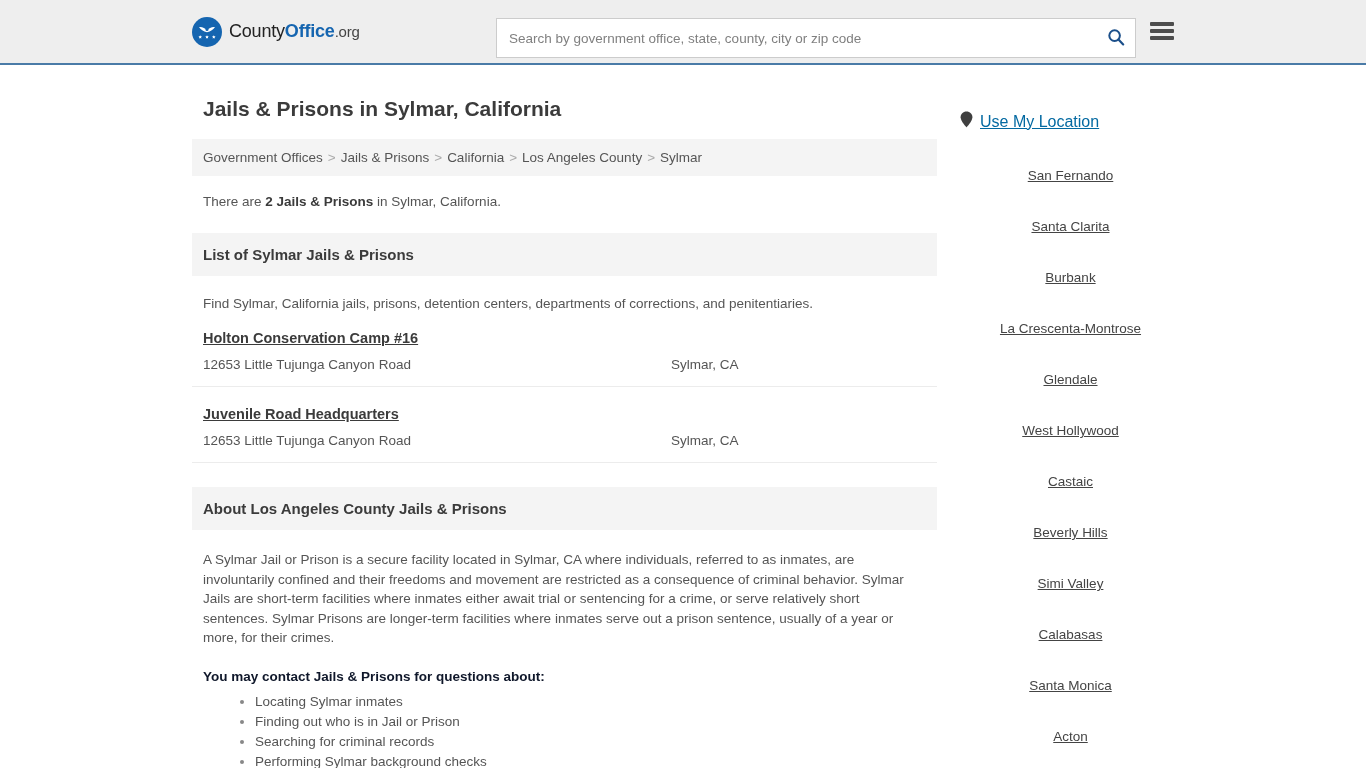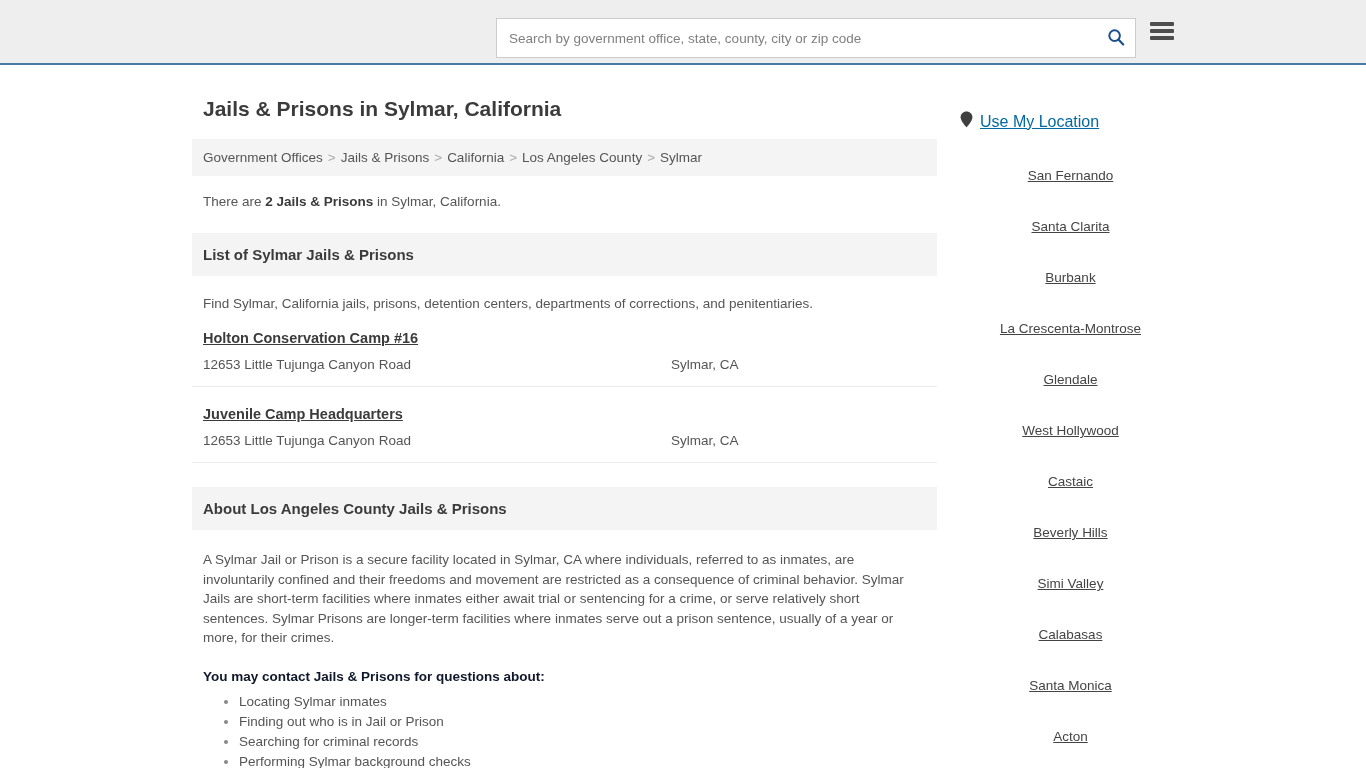--- a/index.html
+++ b/index.html
@@ -186,21 +186,21 @@
     font-weight: bold;
     color: #0f172a;
     padding: 21px 11px 0 11px;
   }
   ul.contact-list {
     margin: 10px 0 0 0;
     padding-left: 47px;
     font-size: 13.5px;
     color: #555555;
   }
-  ul.contact-list li { margin-bottom: 5px; }
+  ul.contact-list li { margin-bottom: 5px; margin-left: 16px; }
   ul.contact-list li::marker { color: #888888; }
 
   
   .rail-head {
     background: #f4f4f4;
     padding: 13px 11px;
     font-size: 15px;
     font-weight: bold;
     color: #3b3b3b;
   }
@@ -226,20 +226,32 @@
   .rail-geo .geo-label {
     font-size: 16px;
     color: #0369a1;
     text-decoration: underline;
   }
 </style>
 </head>
 <body>
 
 <div class="header">
+  <div class="logo-wrap">
+    <span class="logo-mark">
+      <svg width="22" height="20" viewBox="0 0 22 20">
+        <path d="M3 5 C6 4.5 9 6 11 8.2 C13 6 16 4.5 19 5 C17.5 7.5 14.5 9.6 11 10.2 C7.5 9.6 4.5 7.5 3 5 Z" fill="#ffffff"></path>
+        <circle cx="11" cy="7.4" r="1.5" fill="#1565b0"></circle>
+        <path d="M4.2 13.2 l0.55 1.15 1.25 0.16 -0.92 0.86 0.24 1.24 -1.12 -0.6 -1.12 0.6 0.24 -1.24 -0.92 -0.86 1.25 -0.16 Z" fill="#ffffff"></path>
+        <path d="M11 13.2 l0.55 1.15 1.25 0.16 -0.92 0.86 0.24 1.24 -1.12 -0.6 -1.12 0.6 0.24 -1.24 -0.92 -0.86 1.25 -0.16 Z" fill="#ffffff"></path>
+        <path d="M17.8 13.2 l0.55 1.15 1.25 0.16 -0.92 0.86 0.24 1.24 -1.12 -0.6 -1.12 0.6 0.24 -1.24 -0.92 -0.86 1.25 -0.16 Z" fill="#ffffff"></path>
+      </svg>
+    </span>
+    <span class="logo-text"><span>County</span><span class="b">Office</span><span class="o">.org</span></span>
+  </div>
 
   <div class="search-wrap">
     <input class="search-input" type="text" placeholder="Search by government office, state, county, city or zip code" style="">
     <button class="search-btn">
       <span>
         <svg width="18" height="18" viewBox="0 0 18 18">
           <circle cx="7.6" cy="7.6" r="5.3" fill="none" stroke="#1b4f8a" stroke-width="2"></circle>
           <line x1="11.5" y1="11.5" x2="16.2" y2="16.4" stroke="#1b4f8a" stroke-width="2.2" stroke-linecap="round"></line>
         </svg>
       </span>
@@ -273,21 +285,21 @@
 
     <div class="listing">
       <a class="listing-name">Holton Conservation Camp #16</a>
       <div class="listing-row">
         <span class="listing-addr">12653 Little Tujunga Canyon Road</span>
         <span>Sylmar, CA</span>
       </div>
     </div>
 
     <div class="listing">
-      <a class="listing-name">Juvenile Camp Headquarters</a>
+      <a class="listing-name">Juvenile Road Headquarters</a>
       <div class="listing-row">
         <span class="listing-addr">12653 Little Tujunga Canyon Road</span>
         <span>Sylmar, CA</span>
       </div>
     </div>
 
     <div class="section-head">About Los Angeles County Jails &amp; Prisons</div>
     <div class="about-text">A Sylmar Jail or Prison is a secure facility located in Sylmar, CA where individuals, referred to as inmates, are involuntarily confined and their freedoms and movement are restricted as a consequence of criminal behavior. Sylmar Jails are short-term facilities where inmates either await trial or sentencing for a crime, or serve relatively short sentences. Sylmar Prisons are longer-term facilities where inmates serve out a prison sentence, usually of a year or more, for their crimes.</div>
 
     <div class="contact-head">You may contact Jails &amp; Prisons for questions about:</div>

